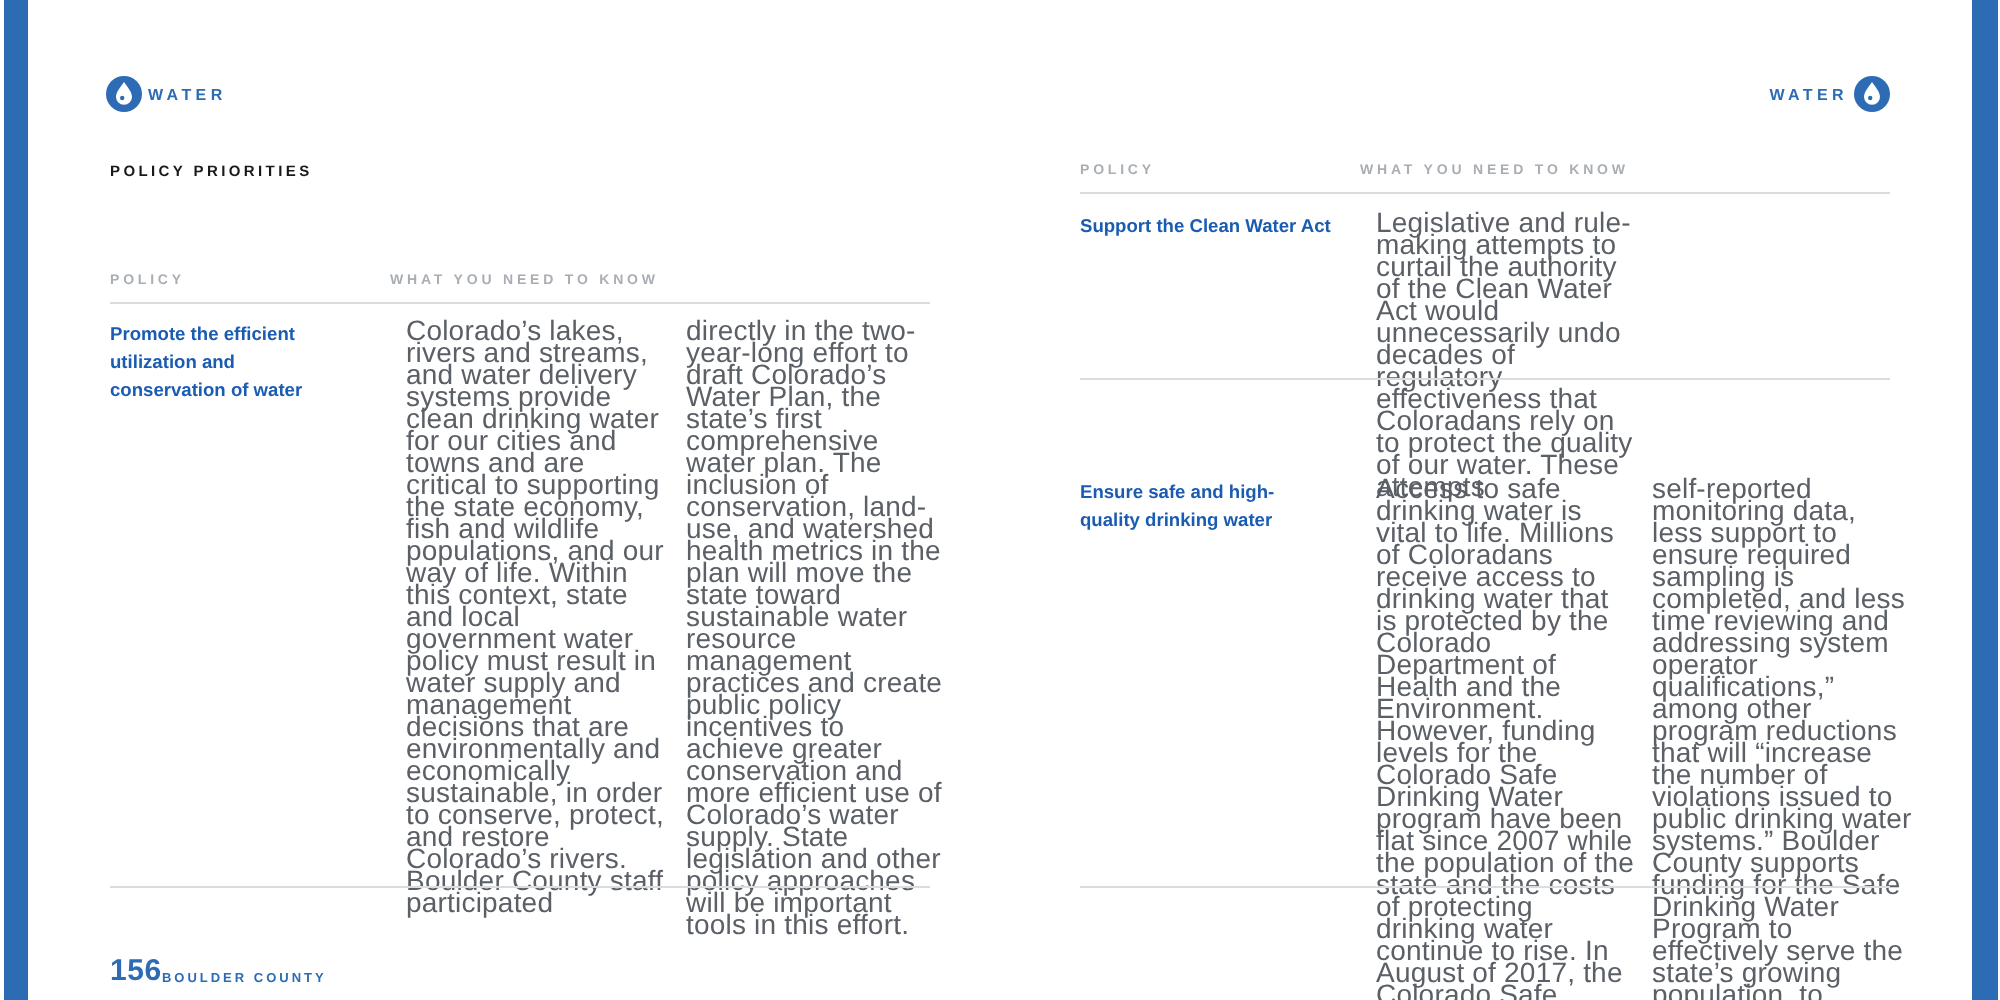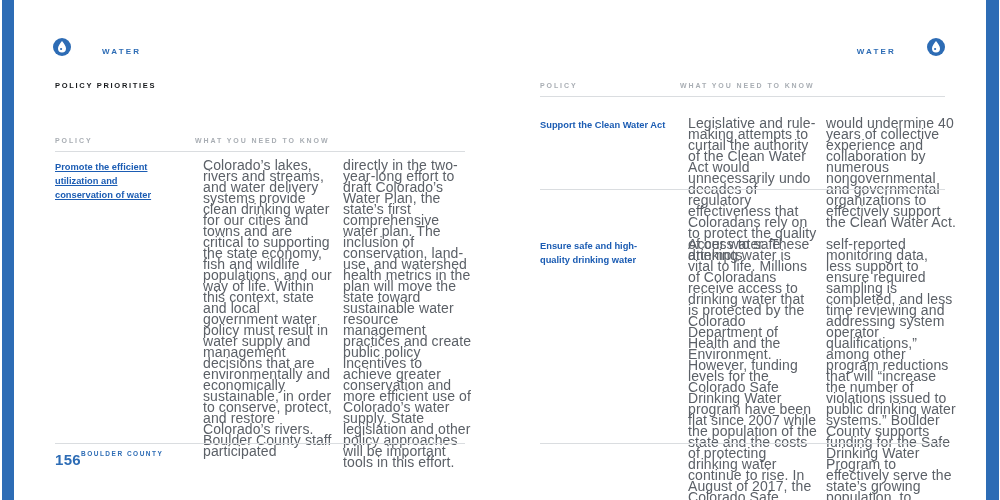--- a/index.html
+++ b/index.html
@@ -5,21 +5,21 @@
   html,body { margin:0; padding:0; background:#ffffff; }
   .canvas {
     position:relative; width:1000px; height:500px; background:#ffffff;
     overflow:hidden; font-family:"Liberation Sans", sans-serif;
     -webkit-font-smoothing:antialiased;
   }
   .edge-strip { position:absolute; top:0; bottom:0; background:#2d6cb5; }
   .edge-strip.left  { left:2px;  width:12px; }
   .edge-strip.right { right:1px; width:13px; }
 
-  .page-header { position:absolute; top:38px; height:18px; display:flex; align-items:flex-end; gap:31px; }
+  .page-header { position:absolute; top:38px; height:18px; display:flex; align-items:center; gap:3px; }
   .page-header.hdr-left  { left:53px; }
   .page-header.hdr-right { right:55px; }
 
   .drop-badge {
     width:18px; height:18px; border-radius:50%; background:#2d6cb5;
     display:flex; align-items:center; justify-content:center; flex:0 0 auto;
   }
   .section-label {
     font-size:8px; font-weight:bold; letter-spacing:2.2px; color:#2d6cb5;
   }
@@ -41,33 +41,33 @@
 
   .rule { position:absolute; height:0; border-top:1px solid #dadde0; }
   .rule.l-head   { left:55px;  top:151px; width:410px; }
   .rule.l-bottom { left:55px;  top:443px; width:410px; }
   .rule.r-head   { left:540px; top:96px;  width:405px; }
   .rule.r-mid    { left:540px; top:189px; width:405px; }
   .rule.r-bottom { left:540px; top:443px; width:405px; }
 
   .row { position:absolute; display:grid; column-gap:8px; }
   .row.l-row1 { left:55px;  top:160px; width:416px; grid-template-columns:140px 132px 130px; }
-  .row.r-row1 { left:540px; top:106px; width:408px; grid-template-columns:140px 130px 130px;margin-top:12px; }
+  .row.r-row1 { left:540px; top:106px; width:408px; grid-template-columns:140px 130px 130px; }
   .row.r-row2 { left:540px; top:203px; width:408px; grid-template-columns:140px 130px 130px;margin-top:36px; }
 
   .policy-title {
     font-size:9.3px; font-weight:bold; line-height:14px; color:#1b5cb3;
   }
-  .policy-title.pad-lg { padding-right:22px;text-decoration:underline; }
+  .policy-title.pad-lg { padding-right:22px; }
   .policy-title.pad-sm { padding-right:14px; }
   .body-text {
     font-size:14px; line-height:11px; color:#5b6067; letter-spacing:0.1px;
   }
 
-  .footer { position:absolute; top:451px; display:flex; align-items:flex-start; }
+  .footer { position:absolute; top:477px; display:flex; align-items:flex-end; }
   .footer.f-left  { left:55px; }
   .footer.f-right { right:55px; }
   .page-num { font-size:15px; font-weight:bold; color:#2d6cb5; letter-spacing:0.3px; }
   .footer-label { font-size:6.5px; font-weight:bold; letter-spacing:1.5px; color:#2d6cb5; position:relative; top:-1px; }
 </style>
 </head>
 <body>
 
 <div class="canvas">
 
@@ -116,21 +116,20 @@
 
   <div class="col-heads right-heads">
     <span class="col-head">POLICY</span>
     <span class="col-head">WHAT YOU NEED TO KNOW</span>
   </div>
   <div class="rule r-head"></div>
 
   <div class="row r-row1">
     <div class="policy-title">Support the Clean Water Act</div>
     <div class="body-text">Legislative and rule-making attempts to curtail the authority of the Clean Water Act would unnecessarily undo decades of regulatory effectiveness that Coloradans rely on to protect the quality of our water. These attempts</div>
-    <div class="body-text">would undermine 40 years of collective experience and collaboration by numerous nongovernmental and governmental organizations to effectively support the Clean Water Act.</div>
   </div>
 
   <div class="rule r-mid"></div>
 
   <div class="row r-row2">
     <div class="policy-title pad-sm">Ensure safe and high-quality drinking water</div>
     <div class="body-text">Access to safe drinking water is vital to life. Millions of Coloradans receive access to drinking water that is protected by the Colorado Department of Health and the Environment. However, funding levels for the Colorado Safe Drinking Water program have been flat since 2007 while the population of the state and the costs of protecting drinking water continue to rise. In August of 2017, the Colorado Safe Drinking Water program announced staff and service-level reductions that will result in “less staff time reviewing</div>
     <div class="body-text">self-reported monitoring data, less support to ensure required sampling is completed, and less time reviewing and addressing system operator qualifications,” among other program reductions that will “increase the number of violations issued to public drinking water systems.” Boulder County supports funding for the Safe Drinking Water Program to effectively serve the state’s growing population, to comply with the U.S. Safe Drinking Water Act, and to follow recommendations from the Flint Water Advisory Task Force.</div>
   </div>
 

